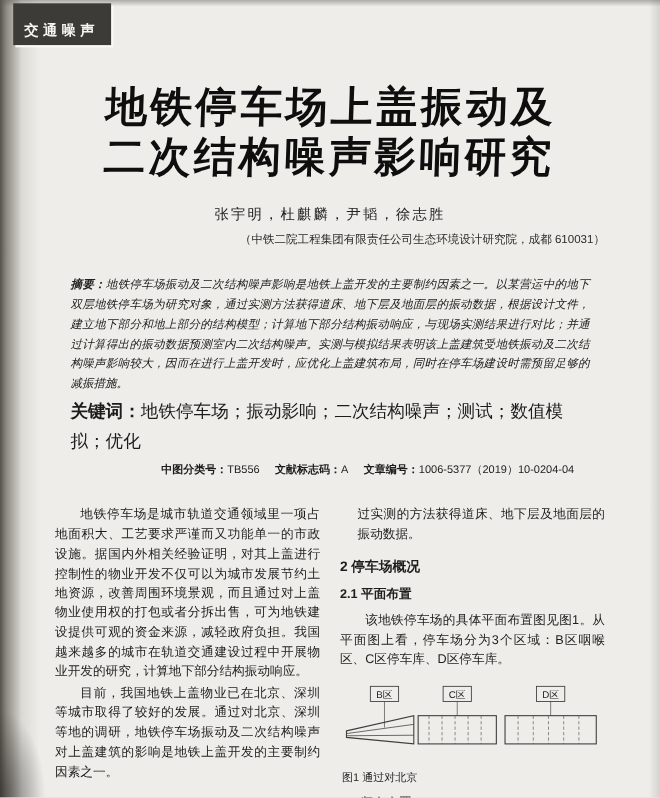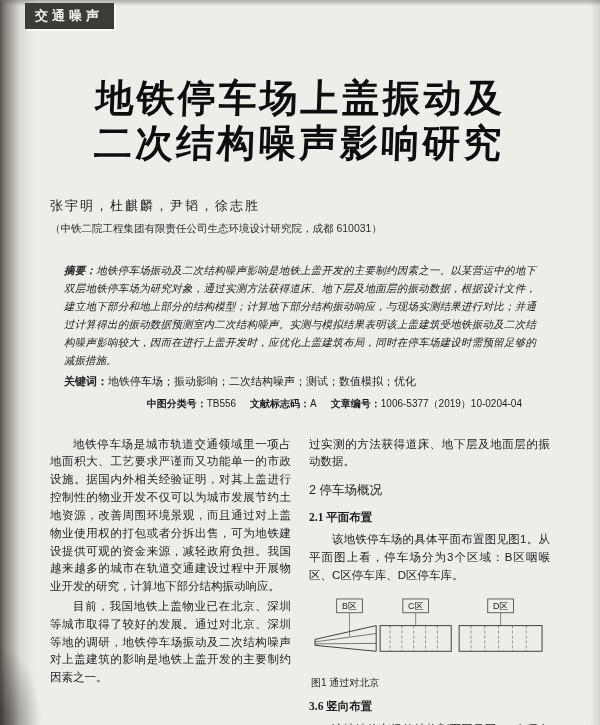--- a/index.html
+++ b/index.html
@@ -24,58 +24,58 @@
     position:absolute; top:0; right:0; bottom:0; width:10px; z-index:5;
     background:linear-gradient(to left,rgba(90,88,84,.18),rgba(0,0,0,0));
     pointer-events:none;
   }
   .smudge {
     position:absolute; left:0; bottom:0; width:42px; height:80px; z-index:6;
     background:radial-gradient(ellipse at 0% 100%,rgba(45,43,40,.6),rgba(0,0,0,0) 70%);
     pointer-events:none;
   }
   .corner-tag {
-    position:absolute; top:3px; left:25px; z-index:10;
+    position:absolute; top:3px; left:12px; z-index:10;
     background:#3c3b38; color:#f6f5f2;
     font-size:13px; font-weight:bold; letter-spacing:4px;
-    padding:4px 11px 4px 10px;
+    padding:16px 11px 4px 10px;
     box-shadow:2px 2px 0 #fbfaf7;
   }
   .page { position:relative; padding:0 50px; z-index:2; }
 
   .title {
     margin-top:76px; text-align:center;
     font-size:38px; font-weight:900; line-height:1.18;
     letter-spacing:3px; color:#0e0e0e; transform:skewX(-2deg);
   }
   .title .tl { display:block; }
 
-  .authors { text-align:left; margin-top:31px; font-size:13px; letter-spacing:2px; color:#222; }
-  .affil   { text-align:left; margin-top:7px; font-size:10.5px; color:#2b2b2b; }
+  .authors { text-align:center; margin-top:20px; font-size:13px; letter-spacing:2px; color:#222; }
+  .affil   { text-align:right; margin-top:7px; font-size:10.5px; color:#2b2b2b; }
 
   .abstract {
     margin:25px 14px 0; font-size:10.5px; line-height:1.72;
     text-align:justify; color:#202020;font-style:italic;
   }
   .abstract b { font-weight:bold; }
-  .kw  { margin:3px 14px 0; font-size:11px; line-height:1.7; }
+  .kw  { margin:3px 14px 0; font-size:16px; line-height:1.7; }
   .clc { margin:4px 14px 0; font-size:10px; line-height:1.7; white-space:nowrap;text-align:right; }
   .clc .item { margin-right:14px; }
   .kw b, .clc b { font-weight:bold; }
 
   .columns {
     display:flex; gap:18px; margin-top:24px;
     font-size:11.5px; line-height:1.55; text-align:justify; color:#1d1d1d;
   }
   .col { flex:1; min-width:0; }
   h3.sec    { font-size:12.5px; font-weight:bold; margin:0 0 8px; }
-  h3.sec2   { font-size:12.5px; font-weight:normal; margin:10px 0 7px; }
-  h4.subsec { font-size:11.5px; font-weight:bold; margin:8px 0 5px;font-family:Liberation Serif, serif; }
+  h3.sec2   { font-size:12.5px; font-weight:bold; margin:10px 0 7px; }
+  h4.subsec { font-size:11.5px; font-weight:bold; margin:8px 0 5px; }
   p.indent   { text-indent:2em; margin-bottom:2px; }
-  p.noindent { margin-bottom:2px; }
+  p.noindent { margin-bottom:2px;margin-left:16px; }
 
   figure { margin:10px 2px 4px; text-align:left; }
   svg.fig { width:100%; height:auto; display:block; }
   figcaption { font-size:10px; margin-top:3px; color:#1d1d1d; }
 </style>
 </head>
 <body>
 
 <div class="scan">
   <div class="edge-left"></div>

